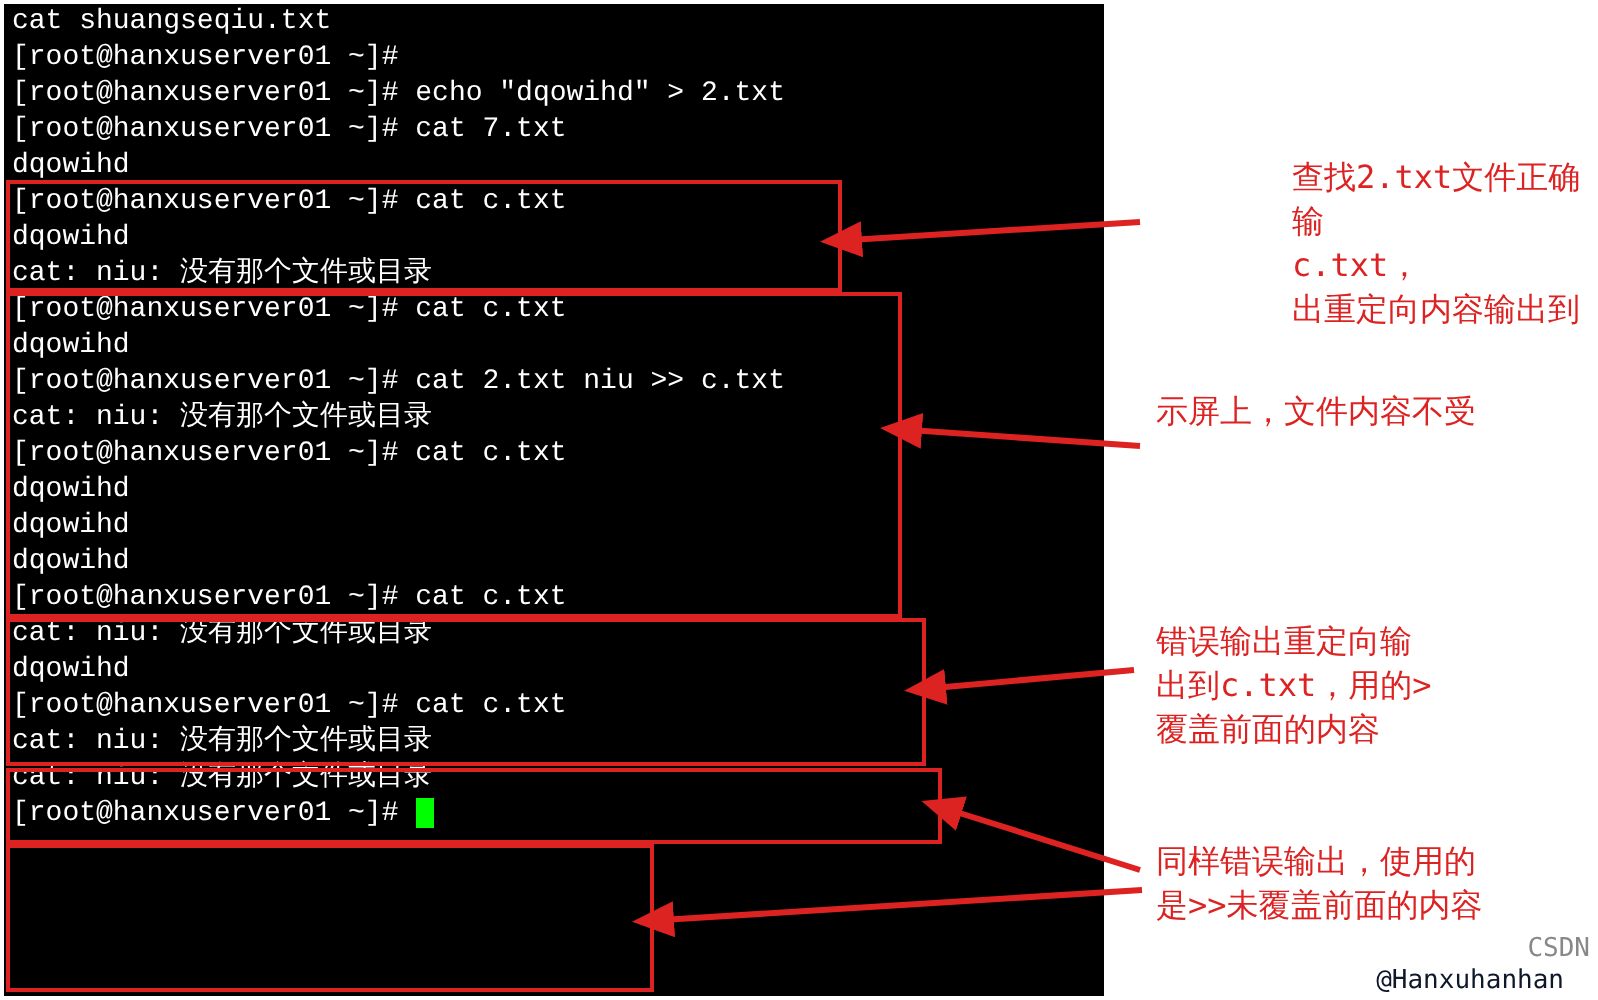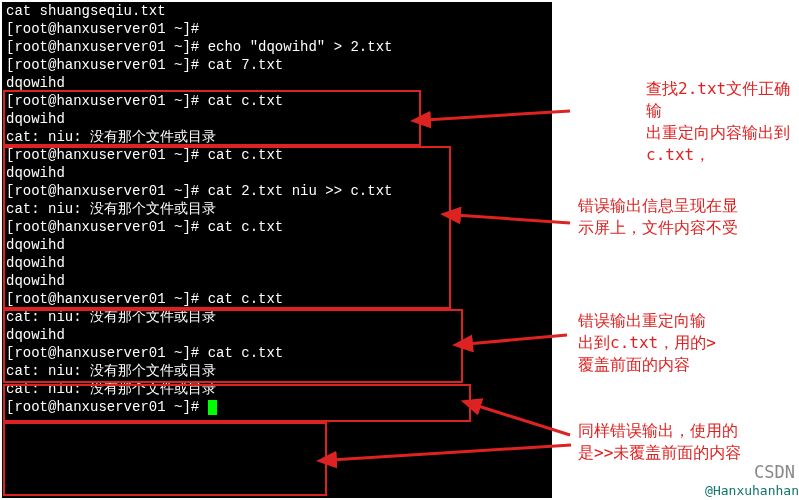--- a/index.html
+++ b/index.html
@@ -3,22 +3,22 @@
 <meta charset="utf-8">
 <style>
   html,body{margin:0;padding:0;background:#fff;font-family:"Microsoft YaHei","SimSun",monospace;}
   .wrap{width:799px;height:500px;position:relative;background:#fff;}
   .term{position:absolute;left:2px;top:2px;width:550px;height:496px;background:#000;color:#fff;font-family:"Consolas","Courier New",monospace;font-size:14px;line-height:18px;padding:0 4px;box-sizing:border-box;}
   .line{white-space:pre;}
   .cursor{display:inline-block;width:9px;height:15px;background:#0f0;vertical-align:middle;}
   .block{position:absolute;border:2px solid #d22;box-sizing:border-box;pointer-events:none;}
   .anno{position:absolute;color:#d22;font-size:16px;line-height:22px;font-weight:500;}
   svg.arrow{position:absolute;overflow:visible;}
-  .wm1{position:absolute;right:0;bottom:2px;color:#0f766e;font-size:13px;}
-  .wm2{position:absolute;right:4px;bottom:18px;color:#888;font-size:17px;}
+  .wm1{position:absolute;right:17px;bottom:2px;color:#0f172a;font-size:13px;}
+  .wm2{position:absolute;right:4px;bottom:18px;color:#888;font-size:13px;}
 </style>
 </head>
 <body>
 
 <div class="wrap">
 
   <div class="term">
     <div class="line"><span>cat shuangseqiu.txt</span></div>
     <div class="line"><span>[root@hanxuserver01 ~]#</span></div>
     <div class="line"><span>[root@hanxuserver01 ~]#</span><span> echo "dqowihd" &gt; 2.txt</span></div>
@@ -86,25 +86,24 @@
     <defs>
         <marker id="ah5" markerWidth="10" markerHeight="10" refX="2" refY="3" orient="auto">
           <path d="M0,0 L0,6 L7,3 z" fill="#d22"></path>
         </marker>
       </defs>
     <line x1="245" y1="5" x2="5" y2="20" stroke="#d22" stroke-width="3" marker-end="url(#ah5)"></line>
   </svg>
 
   <div class="anno" style="left:600px;top:78px;margin-left:46px;">
     <div>查找2.txt文件正确输</div>
+    <div>c.txt，</div>
     <div>出重定向内容输出到</div>
-    <div>c.txt，</div>
   </div>
   <div class="anno" style="left:578px;top:195px;">
-    <div>错误输出信息呈现在显</div>
     <div>示屏上，文件内容不受</div>
   </div>
   <div class="anno" style="left:578px;top:420px;">
     <div>同样错误输出，使用的</div>
     <div>是&gt;&gt;未覆盖前面的内容</div>
   </div>
   <div class="anno" style="left:578px;top:310px;">
     <div>错误输出重定向输</div>
     <div>出到c.txt，用的&gt;</div>
     <div>覆盖前面的内容</div>

